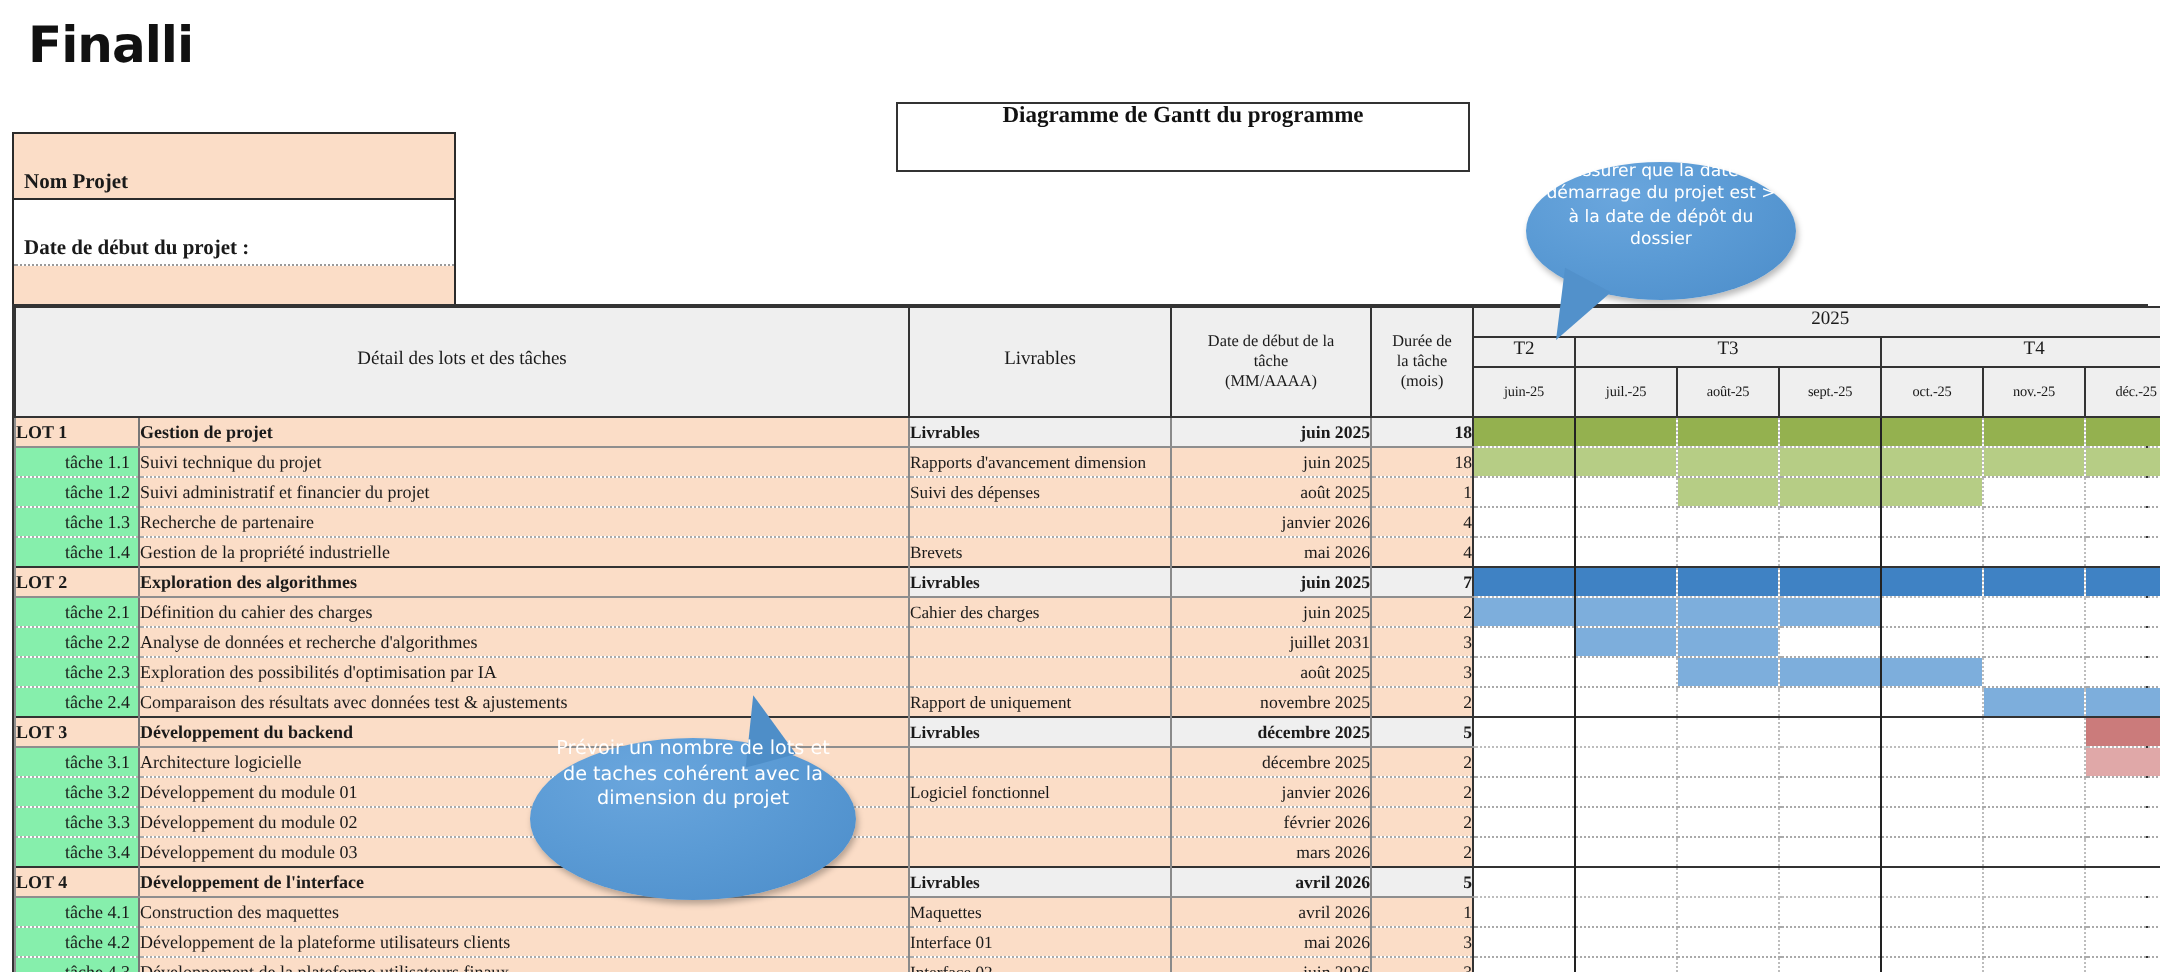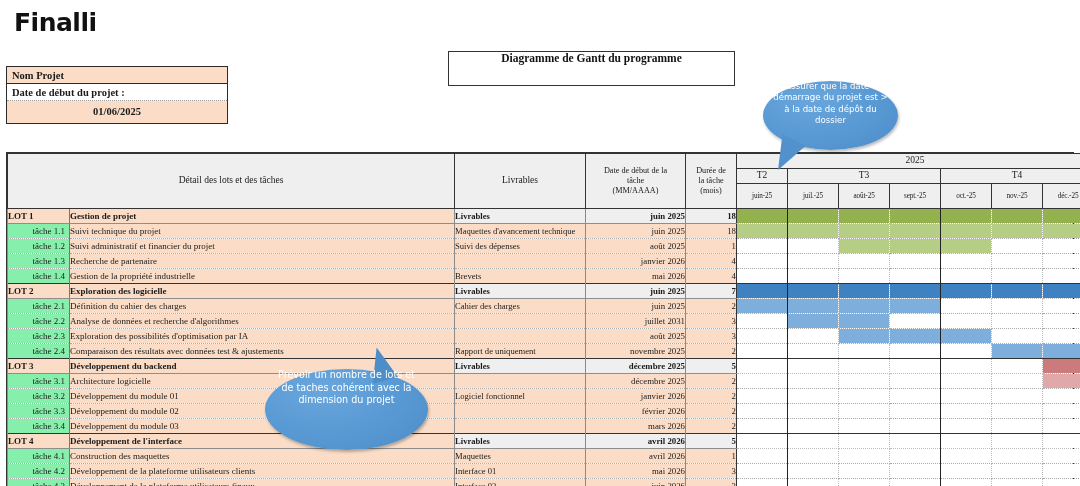--- a/index.html
+++ b/index.html
@@ -22,21 +22,21 @@
   }
 
   
   .projbox {
     position: absolute; left: 6px; top: 66px;
     width: 222px;
     border: 1.5px solid #2b2b2b;
     font-size: 10.5px; font-weight: bold; color: #1a1a1a;
   }
   .projbox .r {
-    height: 17px; line-height: 17px; padding: 0 5px;
+    height: 17px; line-height: 17px; padding: 16px 5px;
     border-bottom: 1px solid #2b2b2b;
   }
   .projbox .r.name { background: #fbddc7; }
   .projbox .r.lbl  { background: #ffffff; border-bottom: 1px dotted #9a9a9a; }
   .projbox .r.val  {
     background: #fbddc7; border-bottom: none;
     height: 22px; line-height: 22px; text-align: center;
   }
 
   
@@ -287,21 +287,21 @@
             <td class="g green qsep"></td>
             <td class="g green"></td>
             <td class="g green"></td>
             <td class="g green qsep"></td>
             <td class="g green"></td>
             <td class="g green last"></td>
           </tr>
           <tr class="bodyrow taskrow">
             <td class="c-lot task">tâche 1.1</td>
             <td class="c-det">Suivi technique du projet</td>
-            <td class="c-liv">Maquettes d'avancement technique</td>
+            <td class="c-liv">Rapports d'avancement dimension</td>
             <td class="c-date">juin 2025</td>
             <td class="c-dur">18</td>
             <td class="g lgreen"></td>
             <td class="g lgreen qsep"></td>
             <td class="g lgreen"></td>
             <td class="g lgreen"></td>
             <td class="g lgreen qsep"></td>
             <td class="g lgreen"></td>
             <td class="g lgreen last"></td>
           </tr>
@@ -342,21 +342,21 @@
             <td class="g"></td>
             <td class="g qsep"></td>
             <td class="g"></td>
             <td class="g"></td>
             <td class="g qsep"></td>
             <td class="g"></td>
             <td class="g last"></td>
           </tr>
           <tr class="bodyrow lotrow">
             <td class="c-lot">LOT 2</td>
-            <td class="c-det">Exploration des logicielle</td>
+            <td class="c-det">Exploration des algorithmes</td>
             <td class="c-liv">Livrables</td>
             <td class="c-date">juin 2025</td>
             <td class="c-dur">7</td>
             <td class="g blue"></td>
             <td class="g blue qsep"></td>
             <td class="g blue"></td>
             <td class="g blue"></td>
             <td class="g blue qsep"></td>
             <td class="g blue"></td>
             <td class="g blue last"></td>

